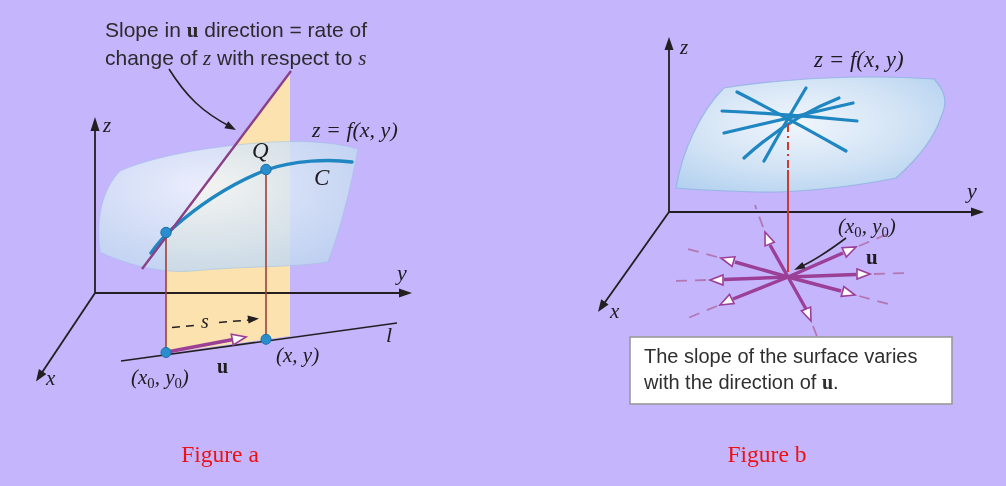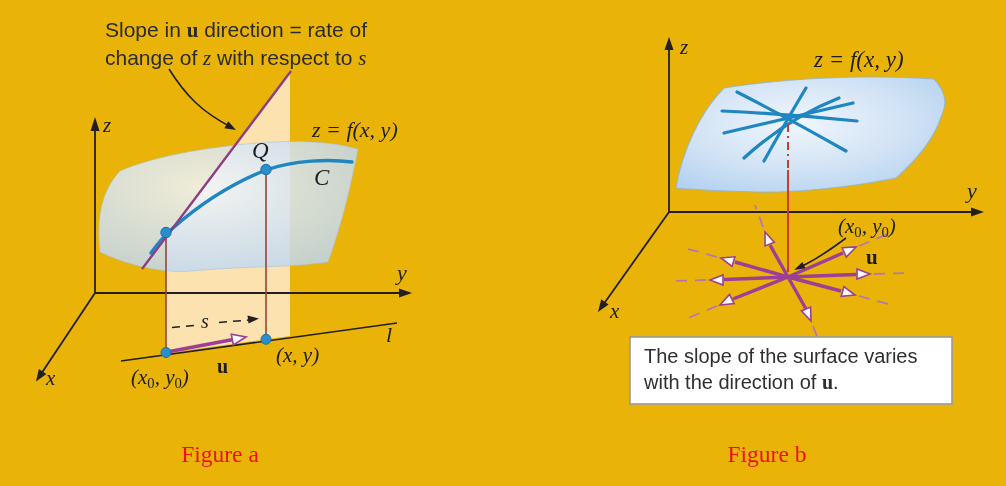--- a/index.html
+++ b/index.html
@@ -1,16 +1,16 @@
 <!DOCTYPE html>
 <html><head>
 <meta charset="utf-8">
 <style>
   html,body { margin:0; padding:0; background:#ffffff; }
-  .stage { position:relative; width:1006px; height:486px; background:#eab308; overflow:hidden;
+  .stage { position:relative; width:1006px; height:486px; background:#c4b5fd; overflow:hidden;
            font-family:"Liberation Serif","DejaVu Serif",serif; }
   svg text { fill:#1d1d1f; }
   .math   { font-family:"Liberation Serif","DejaVu Serif",serif; font-style:italic; }
   .mathb  { font-family:"Liberation Serif","DejaVu Serif",serif; font-style:normal; font-weight:bold; }
   .sub    { font-size:0.7em; font-style:normal; }
   .ann    { font-family:"Liberation Sans","DejaVu Sans",sans-serif; font-size:21px; fill:#2b2b2b; font-style:normal; }
   .ann .var  { font-family:"Liberation Serif","DejaVu Serif",serif; font-style:italic; }
   .ann .bvar { font-family:"Liberation Serif","DejaVu Serif",serif; font-weight:bold; font-style:normal; }
   .note   { font-family:"Liberation Sans","DejaVu Sans",sans-serif; font-size:20px; fill:#2f2f2f; font-style:normal; }
   .note .bvar { font-family:"Liberation Serif","DejaVu Serif",serif; font-weight:bold; }

